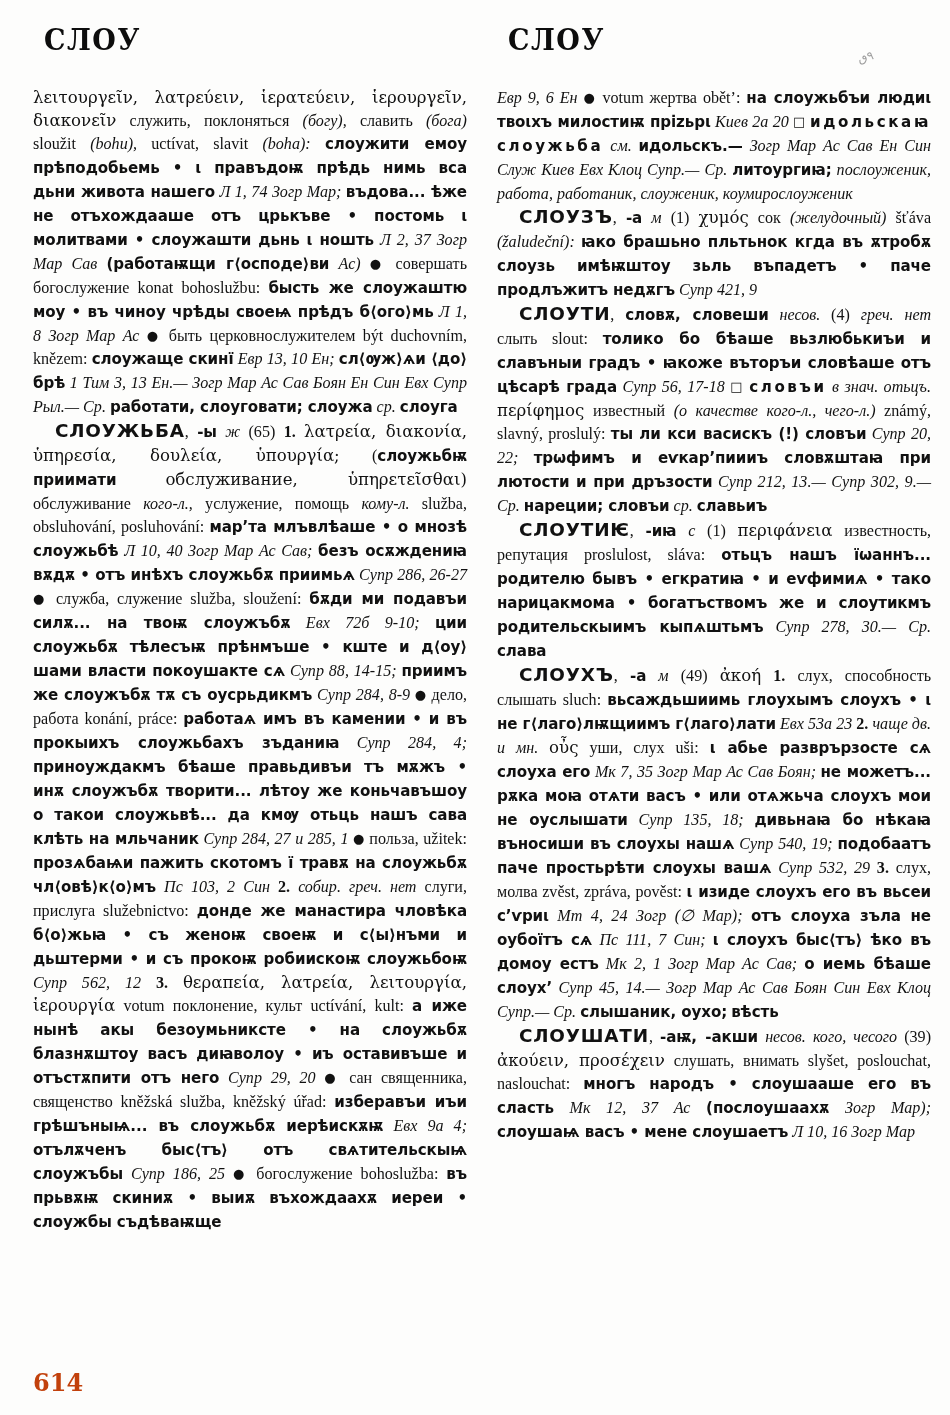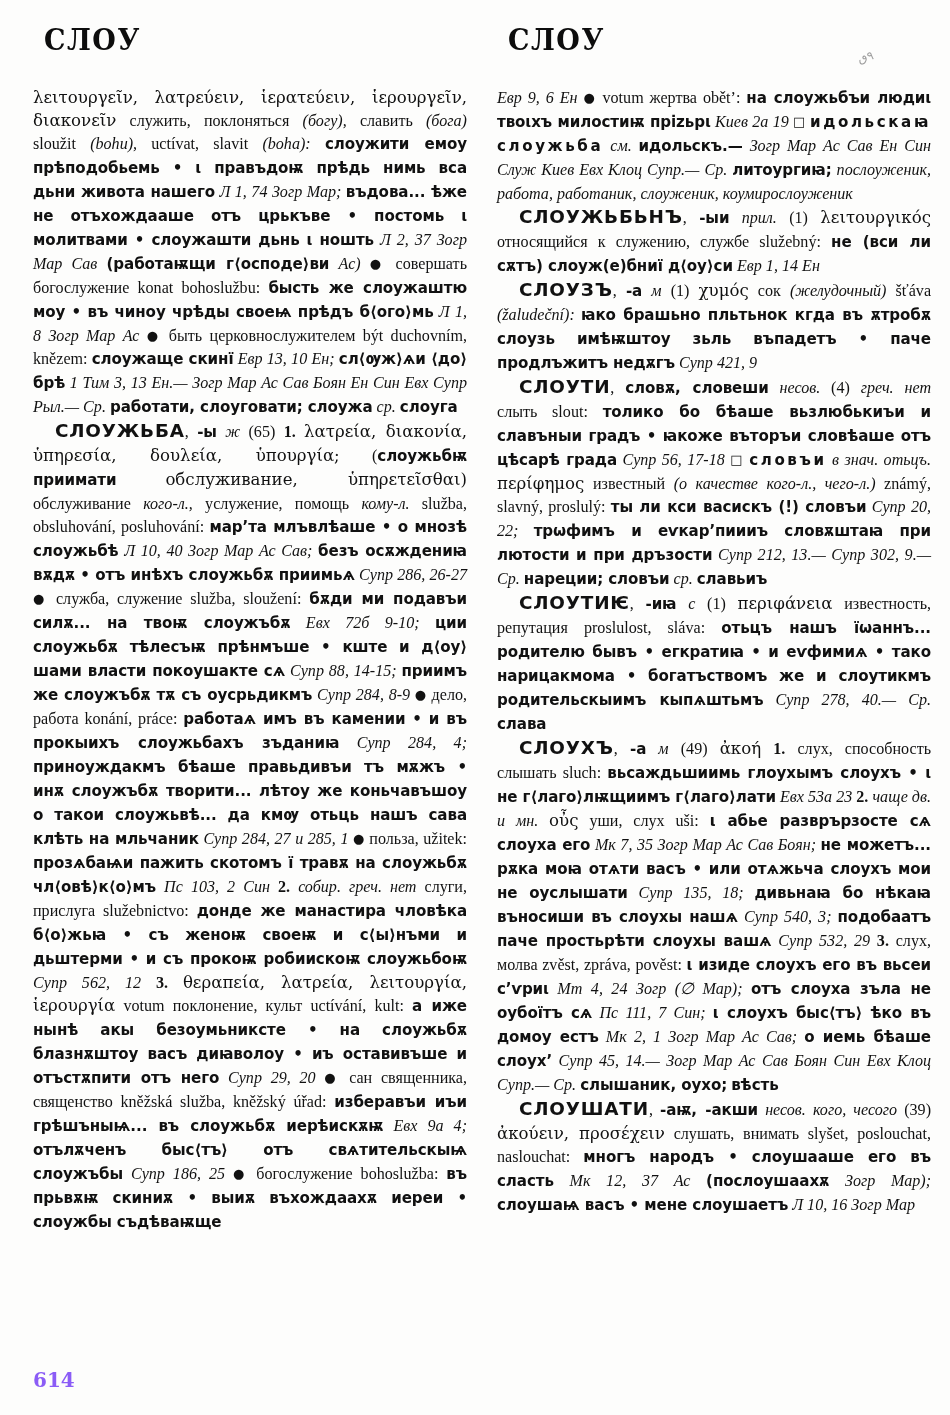--- a/index.html
+++ b/index.html
@@ -86,22 +86,22 @@
   .sqr{
     font-family:"DejaVu Sans",sans-serif;
     font-size:13px;
     vertical-align:1px;
   }
   .spaced{letter-spacing:2.6px;}
 
   .folio{
     position:absolute;left:33px;top:1368px;
     font-family:"DejaVu Serif",serif;
-    font-weight:bold;font-size:20px;
-    color:#8b5cf6;
+    font-weight:bold;font-size:24px;
+    color:#c2410c;
   }
 </style>
 </head>
 <body>
 
 <div class="page">
 
   <div class="runhead-row">
     <div class="runhead left">СЛОУ</div>
     <div class="runhead right">СЛОУ</div>
@@ -191,37 +191,29 @@
 
     </div>
 
     <div class="col right">
 
       <p class="cont">
         <span class="src">Евр 9, 6 Ен</span>
         <span class="bullet">●</span>
         <span class="rm">votum жертва obět’:</span>
         <span class="ocs">на слоужьбъи людиι твоιхъ милостиѭ пріzьрι</span>
-        <span class="src">Киев 2а 19</span>
+        <span class="src">Киев 2а 20</span>
         <span class="sqr">□</span>
         <span class="ocs spaced">идольскаꙗ слоужьба</span>
         <span class="it rm">см.</span> <span class="ocs">идольскъ.—</span>
         <span class="src">Зогр Мар Ас Сав Ен Син Служ Киев Евх Клоц Супр.— Ср.</span>
         <span class="ocs">литоургиꙗ;</span>
         <span class="src it">послоуженик, работа, работаник, слоуженик, коумирослоуженик</span>
       </p>
 
-      <p class="entry">
-        <span class="hw">СЛОУЖЬБЬНЪ</span><span class="rm">,</span>
-        <span class="ocs">-ыи</span> <span class="it rm">прил.</span> <span class="rm">(1)</span>
-        <span class="gk">λειτουργικός</span>
-        <span class="rm">относящийся к служению, службе služebný:</span>
-        <span class="ocs">не (вси ли сѫтъ) слоуж(е)бниï д⟨оу⟩си</span>
-        <span class="src">Евр 1, 14 Ен</span>
-      </p>
 
       <p class="entry">
         <span class="hw">СЛОУЗЪ</span><span class="rm">,</span>
         <span class="ocs">-а</span> <span class="it rm">м</span> <span class="rm">(1)</span>
         <span class="gk">χυμός</span>
         <span class="rm">сок</span> <span class="it rm">(желудочный)</span>
         <span class="rm">šťáva</span> <span class="it rm">(žaludeční):</span>
         <span class="ocs">ꙗко брашьно пльтьнок кгда въ ѫтробѫ слоузь имѣѭштоу зьль въпадетъ • паче продлъжитъ недѫгъ</span>
         <span class="src">Супр 421, 9</span>
       </p>
@@ -247,42 +239,42 @@
         <span class="ocs">нареции; словъи</span>
         <span class="src">ср.</span> <span class="ocs">славьиъ</span>
       </p>
 
       <p class="entry">
         <span class="hw">СЛОУТИѤ</span><span class="rm">,</span>
         <span class="ocs">-иꙗ</span> <span class="it rm">с</span> <span class="rm">(1)</span>
         <span class="gk">περιφάνεια</span>
         <span class="rm">известность, репутация proslulost, sláva:</span>
         <span class="ocs">отьцъ нашъ їѡаннъ... родителю бывъ • егкратиꙗ • и еѵфимиѧ • тако нарицакмома • богатъствомъ же и слоутикмъ родительскыимъ кыпѧштьмъ</span>
-        <span class="src">Супр 278, 40.— Ср.</span>
+        <span class="src">Супр 278, 30.— Ср.</span>
         <span class="ocs">слава</span>
       </p>
 
       <p class="entry">
         <span class="hw">СЛОУХЪ</span><span class="rm">,</span>
         <span class="ocs">-а</span> <span class="it rm">м</span> <span class="rm">(49)</span>
         <span class="gk">ἀκοή</span>
         <span class="sense">1.</span>
         <span class="rm">слух, способность слышать sluch:</span>
         <span class="ocs">вьсаждьшиимь глоухымъ слоухъ • ι не г⟨лаго⟩лѭщиимъ г⟨лаго⟩лати</span>
         <span class="src">Евх 53а 23</span>
         <span class="sense">2.</span>
         <span class="it rm">чаще дв. и мн.</span>
         <span class="gk">οὖς</span>
         <span class="rm">уши, слух uši:</span>
         <span class="ocs">ι абье разврързосте сѧ слоуха его</span>
         <span class="src">Мк 7, 35 Зогр Мар Ас Сав Боян;</span>
         <span class="ocs">не можетъ... рѫка моꙗ отѧти васъ • или отѧжьча слоухъ мои не оуслышати</span>
         <span class="src">Супр 135, 18;</span>
         <span class="ocs">дивьнаꙗ бо нѣкаꙗ въносиши въ слоухы нашѧ</span>
-        <span class="src">Супр 540, 3;</span>
+        <span class="src">Супр 540, 19;</span>
         <span class="ocs">подобаатъ паче простьрѣти слоухы вашѧ</span>
         <span class="src">Супр 532, 29</span>
         <span class="sense">3.</span>
         <span class="rm">слух, молва zvěst, zpráva, pověst:</span>
         <span class="ocs">ι изиде слоухъ его въ вьсеи с’ѵриι</span>
         <span class="src">Мт 4, 24 Зогр (∅ Мар);</span>
         <span class="ocs">отъ слоуха зъла не оубоїтъ сѧ</span>
         <span class="src">Пс 111, 7 Син;</span>
         <span class="ocs">ι слоухъ быс⟨тъ⟩ ѣко въ домоу естъ</span>
         <span class="src">Мк 2, 1 Зогр Мар Ас Сав;</span>

